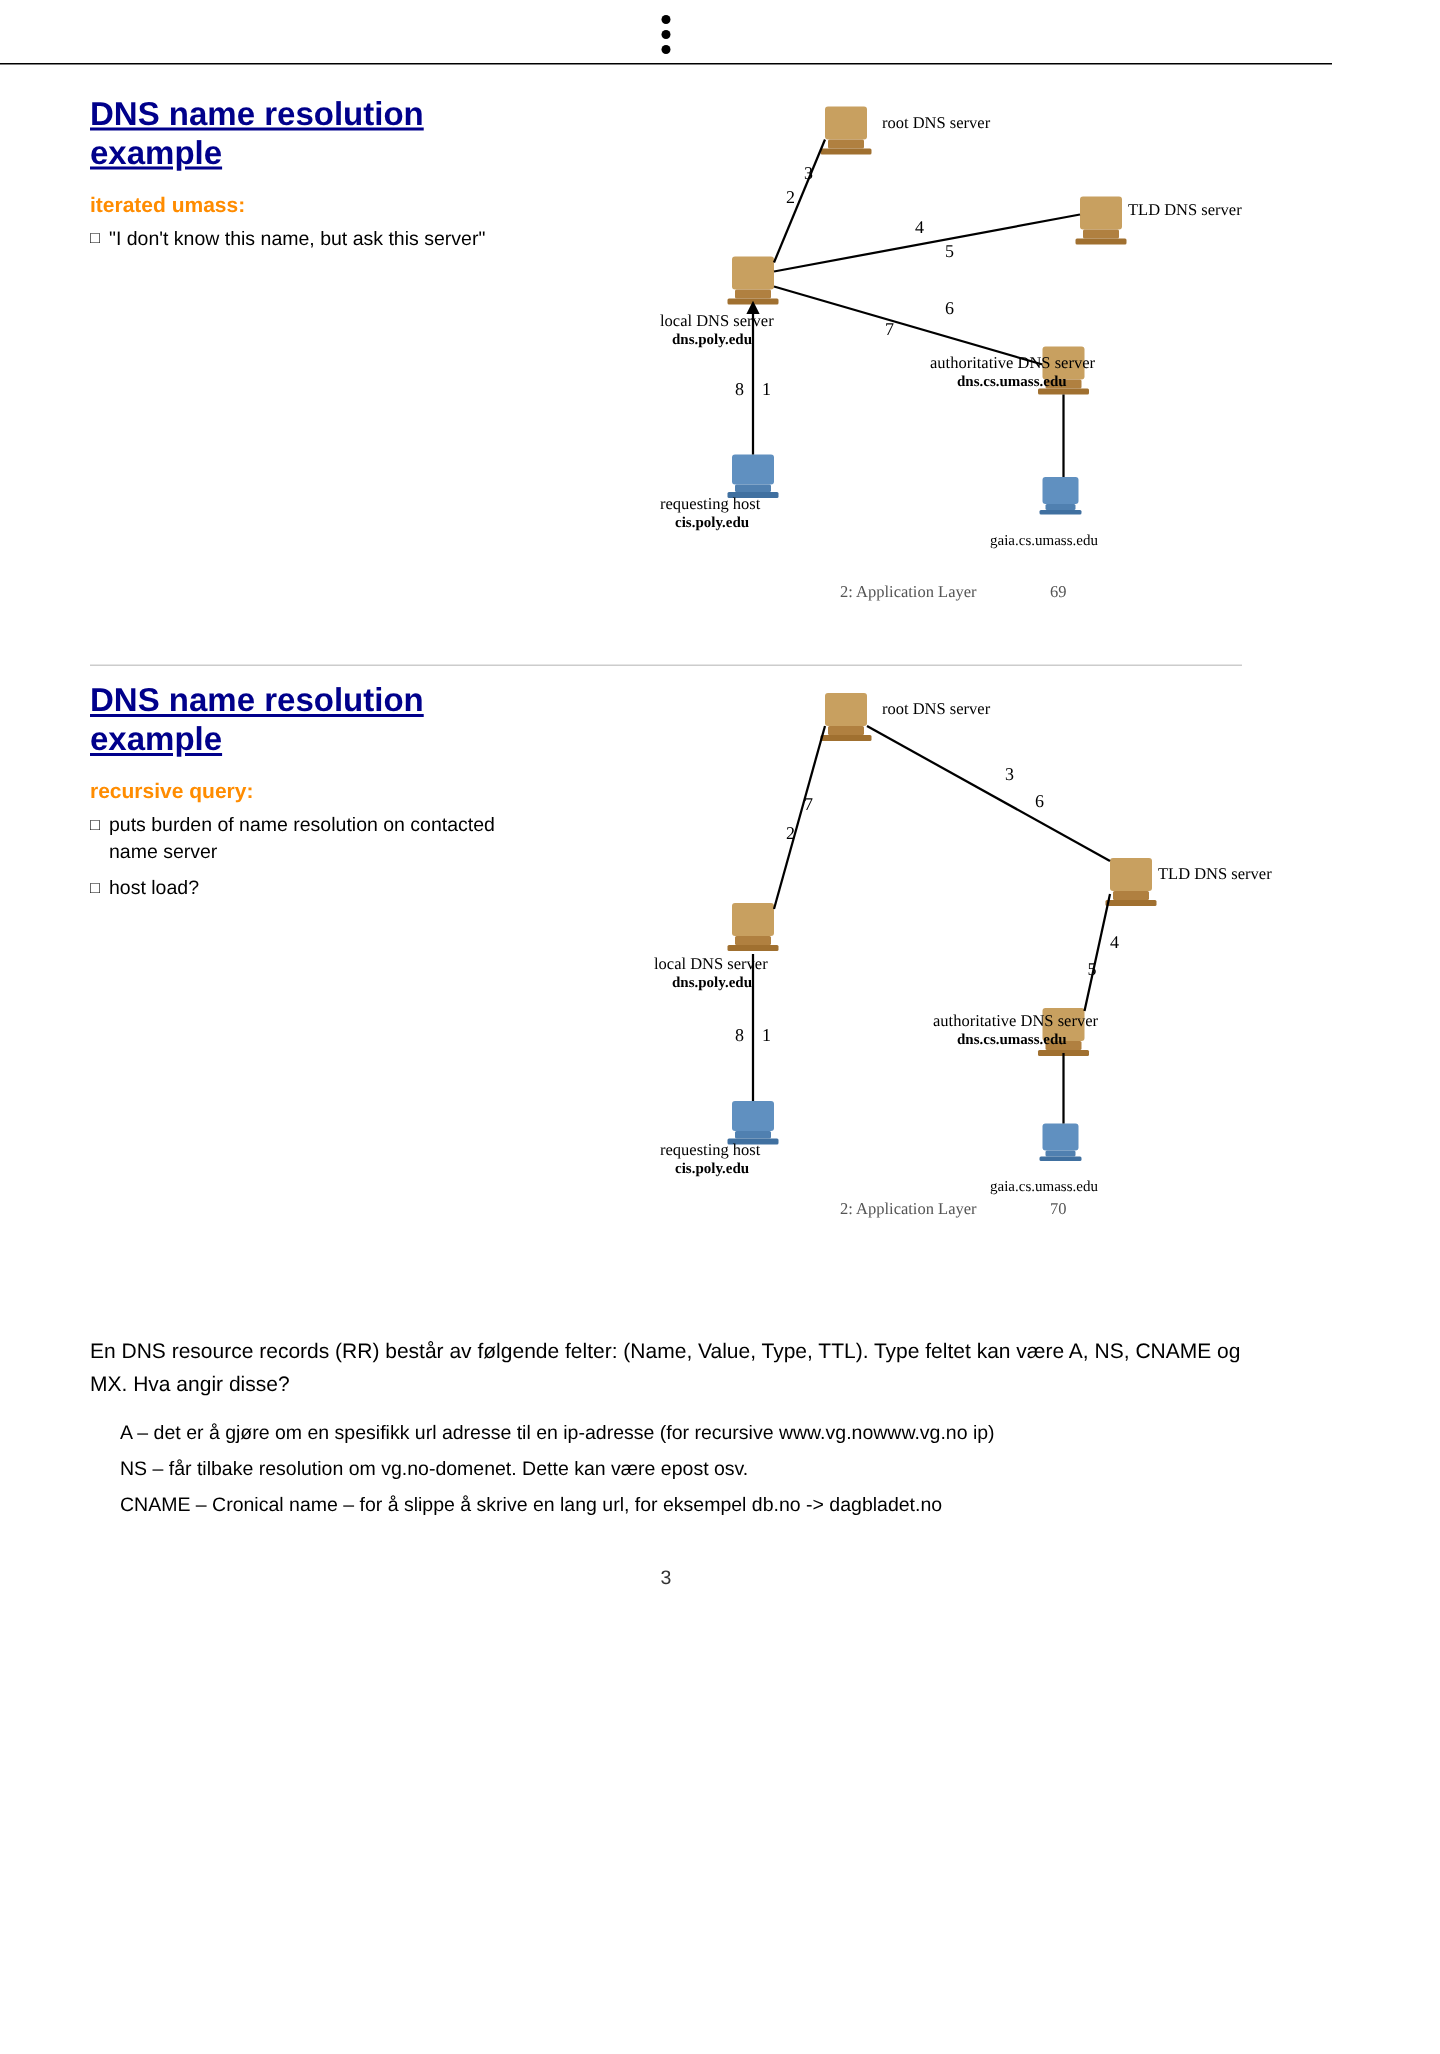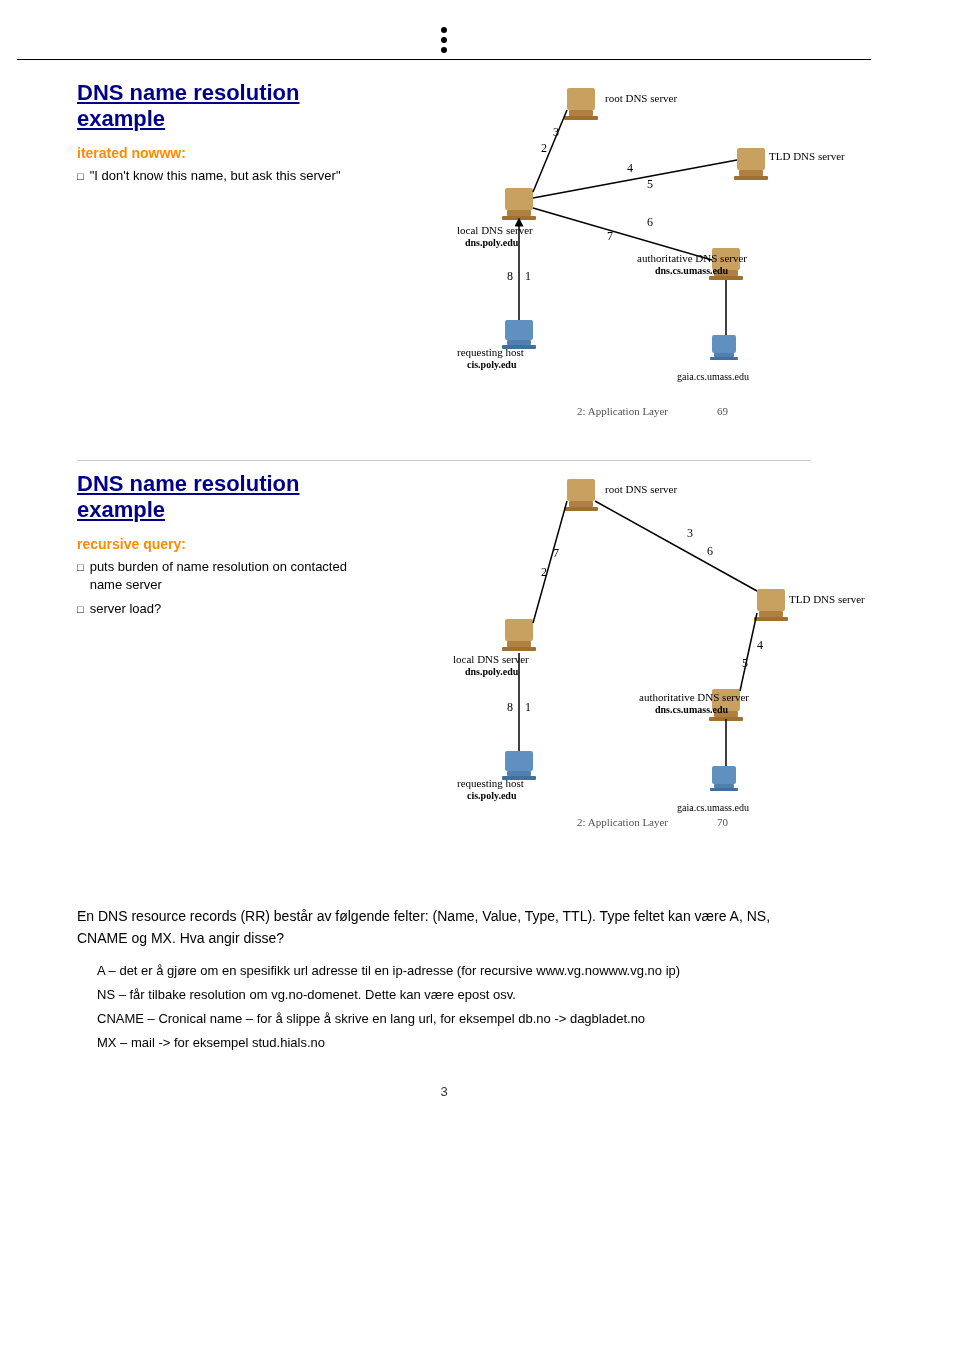--- a/index.html
+++ b/index.html
@@ -9,21 +9,21 @@
       width: 960px;
       min-height: 1369px;
       position: relative;
       color: #000;
     }
 
     .page {
       width: 888px;
       min-height: 1369px;
       background: #fff;
-      padding: 17px;
+      padding: 0;
       position: relative;
     }
 
     
     .top-dots {
       display: flex;
       flex-direction: column;
       align-items: center;
       padding-top: 8px;
       margin-bottom: 4px;
@@ -156,21 +156,21 @@
     <span></span>
     <span></span>
   </div>
   <hr class="hline">
 
   <div class="content-area">
 
     <div class="section1">
       <div class="left-panel">
         <div class="dns-title">DNS name resolution example</div>
-        <div class="iterated-label">iterated nowww:</div>
+        <div class="iterated-label">iterated umass:</div>
         <div class="bullet-item">
           <span>"I don't know this name, but ask this server"</span>
         </div>
       </div>
 
       <div class="right-panel">
         
         <svg width="520" height="350" viewBox="0 0 520 350">
 
           <rect x="210" y="8" width="28" height="22" fill="#c8a060" rx="2"></rect>
@@ -240,21 +240,21 @@
     <hr style="border:none;border-top:1px solid #ccc;margin:10px 0;">
 
     <div class="section2">
       <div class="left-panel">
         <div class="dns-title">DNS name resolution example</div>
         <div class="iterated-label">recursive query:</div>
         <div class="bullet-item">
           <span>puts burden of name resolution on contacted name server</span>
         </div>
         <div class="bullet-item">
-          <span>server load?</span>
+          <span>host load?</span>
         </div>
       </div>
 
       <div class="right-panel">
         <svg width="520" height="370" viewBox="0 0 520 370">
 
           <rect x="210" y="8" width="28" height="22" fill="#c8a060" rx="2"></rect>
           <rect x="212" y="30" width="24" height="6" fill="#b08040" rx="1"></rect>
           <rect x="207" y="36" width="34" height="4" fill="#a07030" rx="1"></rect>
           <text x="248" y="22" font-size="11" fill="#000">root DNS server</text>
@@ -318,21 +318,18 @@
     <div class="assignment-answers">
       <div class="answer-line">
         <span>A – det er å gjøre om en spesifikk url adresse til en ip-adresse (for recursive www.vg.nowww.vg.no ip)</span>
       </div>
       <div class="answer-line">
         <span>NS – får tilbake resolution om vg.no-domenet. Dette kan være epost osv.</span>
       </div>
       <div class="answer-line">
         <span>CNAME – Cronical name – for å slippe å skrive en lang url, for eksempel db.no -&gt; dagbladet.no</span>
       </div>
-      <div class="answer-line">
-        <span>MX – mail -&gt; for eksempel stud.hials.no</span>
-      </div>
     </div>
   </div>
 
   <div class="page-number">3</div>
 
 </div>
 
 </body></html>

